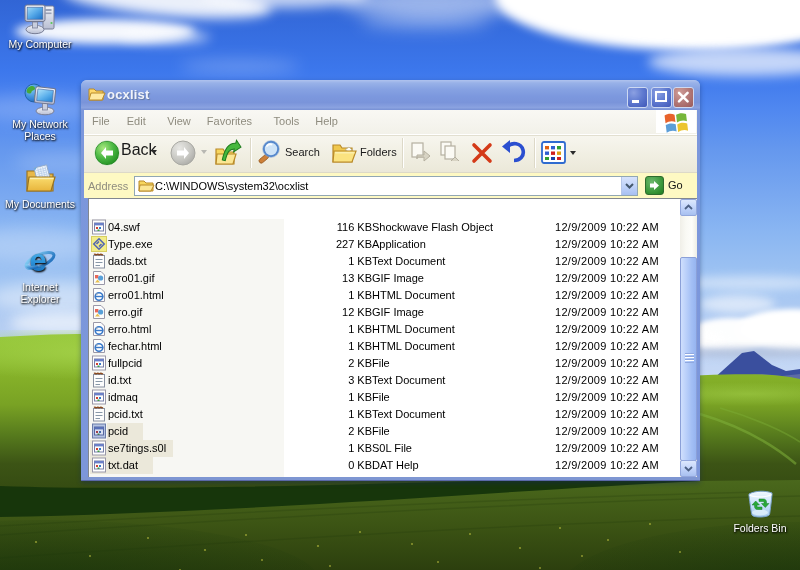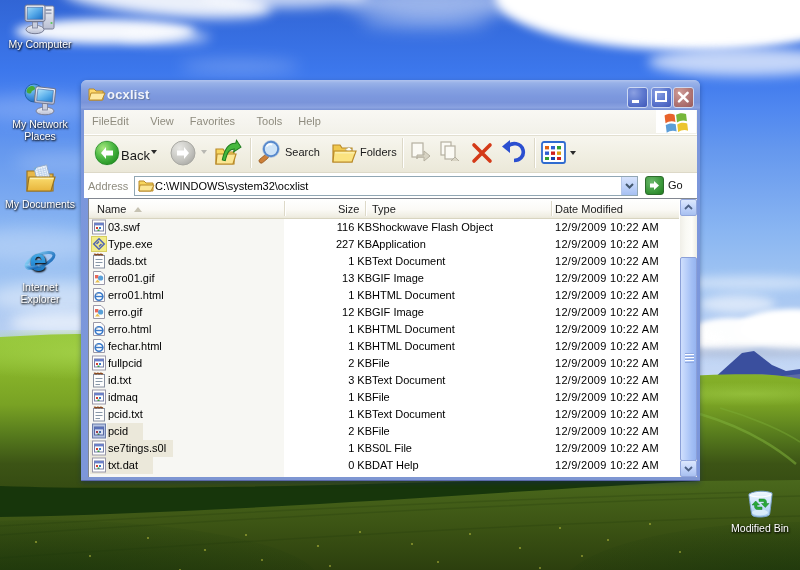--- a/index.html
+++ b/index.html
@@ -25,21 +25,21 @@
 .bblue{background:radial-gradient(circle at 30% 25%,#8ba0e2 0%,#5f7ad0 48%,#4058b8 100%);}
 .bred{background:radial-gradient(circle at 30% 25%,#cf9d99 0%,#b47a78 48%,#9a5a5a 100%);}
 .tbtn svg{left:0;top:0;}
 #chrome{left:3px;top:30px;width:613px;height:88px;background:#f2f0e3;}
 #menubar{left:0;top:0;width:613px;height:24px;background:linear-gradient(180deg,#f9f8f4,#f2f1e9);}
 #menubar span{position:static;display:inline-block;margin-top:5px;color:#8f8c7f;font-size:11px;}
 #logo{right:1px;top:0;width:40px;height:23px;background:#fff;}
 #toolbar{left:0;top:24px;width:613px;height:38px;
  background:linear-gradient(180deg,#f7f6ef 0%,#f0eee1 60%,#ebe8d9 100%);
  border-top:1px solid #fff;box-shadow:0 1px 0 #e2dfd0 inset;}
-#addr{left:0;top:62px;width:613px;height:26px;background:#ffffff;border-top:1px solid #ddd9c8;}
+#addr{left:0;top:62px;width:613px;height:26px;background:#fef9c3;border-top:1px solid #ddd9c8;}
 #addr .lbl{left:4px;top:7px;font-size:11px;color:#8f8c7f;}
 #combo{left:50px;top:3px;width:504px;height:20px;background:#fff;border:1px solid #91a7b4;}
 #combo .path{left:20px;top:3px;font-size:11px;color:#000;}
 #combo .drop{right:0;top:0;width:16px;height:18px;
  background:linear-gradient(180deg,#d7e3fc 0%,#c0d3f9 50%,#a7c0f2 100%);border-left:1px solid #b5c6e8;}
 #gobtn{left:561px;top:3px;width:19px;height:19px;border-radius:3px;
  background:radial-gradient(circle at 35% 30%,#6cb76c 0%,#3f9b3f 55%,#1e7c1e 100%);border:1px solid #2e6b2e;}
 #gotxt{left:584px;top:6px;font-size:11px;color:#111;}
 #list{left:7px;top:118px;width:609px;height:279px;background:#fff;border:1px solid #828790;border-bottom:none;}
 #hdr{left:0;top:0;width:590px;height:20px;
@@ -263,21 +263,21 @@
       </linearGradient>
     </defs>
     <path d="M4,7 C10,3.5 21,3.5 27,6 L27,8 C27,8 25,26 24.5,27.5 C23.5,30.5 8.5,31 7,28 C6.2,26.2 4,9 4,9 Z" fill="url(#bin)" stroke="#7aa2cc" stroke-width="1"></path>
     <path d="M4.5,8 C8,10.5 22,10.5 26.5,7.5" fill="none" stroke="#ffffff" stroke-width="1.2" opacity=".9"></path>
     <ellipse cx="15" cy="25.5" rx="8" ry="3" fill="#ddeefb" opacity=".85"></ellipse>
     <g fill="#28a838" stroke="#1a8028" stroke-width=".5">
       <path d="M14,12 L18.5,12 C20.5,12 21.5,13.5 21.5,15 L21.5,16.5 L24,16.5 L20.3,20.5 L16.5,16.5 L19,16.5 L19,15.2 C19,14.8 18.7,14.5 18.2,14.5 L14,14.5 Z"></path>
       <path d="M17,22.5 L12.5,22.5 C10.5,22.5 9.5,21 9.5,19.5 L9.5,18 L7,18 L10.7,14 L14.5,18 L12,18 L12,19.3 C12,19.7 12.3,20 12.8,20 L17,20 Z"></path>
     </g>
   </svg>
-  <div>Modified Bin</div>
+  <div>Folders Bin</div>
 </div>
 
 <div id="win">
   <div id="title">
     <svg style="left:7px;top:5px" width="18" height="18" viewBox="0 0 18 18">
       <path d="M1,5 L1,15 L15,15 L15,6 L8,6 L6,4 L1,4 Z" fill="#ffd86b" stroke="#b98a28" stroke-width="1"></path>
       <path d="M3,8 L17,8 L14,15 L1,15 Z" fill="#ffe9a2" stroke="#b98a28" stroke-width="1"></path>
     </svg>
     <div class="txt">ocxlist</div>
     <div class="tbtn bblue" style="left:546px">
@@ -291,21 +291,21 @@
         </svg>
     </div>
     <div class="tbtn bred" style="left:592px">
       <svg width="19" height="19" viewBox="0 0 19 19">
           <path d="M5,4.8 L13.6,13.4 M13.6,4.8 L5,13.4" stroke="#fff" stroke-width="2.5" stroke-linecap="round"></path>
         </svg>
     </div>
   </div>
   <div id="chrome">
     <div id="menubar">
-      <span style="margin-left:8px">File</span><span style="">Edit</span>
+      <span style="margin-left:8px">File</span><span style="margin-left:17px">Edit</span>
       <span style="margin-left:17px">View</span><span style="margin-left:16px">Favorites</span>
       <span style="margin-left:17px">Tools</span><span style="margin-left:16px">Help</span>
       <div id="logo">
         <svg style="left:8px;top:1px" width="24" height="22" viewBox="0 0 24 22">
           <g transform="translate(1.5,1.5) rotate(-7 10 10)">
             <path d="M0,1.8 C3,0.2 7,0.4 10,2.2 L10,9.4 C7,7.8 3,7.8 0,9.6 Z" fill="#e8632c"></path>
             <path d="M11.5,2.5 C14.5,0.9 18.5,1.1 21.5,2.9 L21.5,10.1 C18.5,8.5 14.5,8.5 11.5,10.3 Z" fill="#76b73a"></path>
             <path d="M0,11.4 C3,9.8 7,10 10,11.8 L10,19 C7,17.4 3,17.4 0,19.2 Z" fill="#5c9ed8"></path>
             <path d="M11.5,12.1 C14.5,10.5 18.5,10.7 21.5,12.5 L21.5,19.7 C18.5,18.1 14.5,18.1 11.5,19.9 Z" fill="#ecc52f"></path>
           </g>
@@ -319,21 +319,21 @@
           <circle cx="13" cy="13" r="12.6" fill="none" stroke="#e8f2e0" stroke-width="1" opacity=".8"></circle>
         <path d="M12,7 L7,13 L12,19 L12,15.5 L19,15.5 L19,10.5 L12,10.5 Z" fill="#fff"></path>
         <defs>
             <radialGradient id="gbk" cx=".35" cy=".3" r=".8">
           <stop offset="0" stop-color="#a6e77e"></stop>
               <stop offset=".5" stop-color="#4cb944"></stop>
               <stop offset="1" stop-color="#1d8a1d"></stop>
         </radialGradient>
           </defs>
       </svg>
-      <div style="left:37px;top:13px;font-size:13px;color:#1a1a1a;position:absolute">Back</div>
+      <div style="left:37px;top:6px;font-size:16px;color:#1a1a1a;position:absolute">Back</div>
       <div style="left:67px;top:15px;width:0;height:0;border-left:3.5px solid transparent;border-right:3.5px solid transparent;border-top:4px solid #2a2a2a"></div>
 
       <svg style="left:86px;top:5px" width="26" height="26" viewBox="0 0 26 26">
         <circle cx="13" cy="13" r="12" fill="url(#gfw)" stroke="#a8a8a2" stroke-width="1"></circle>
         <path d="M14,7 L19,13 L14,19 L14,15.5 L7,15.5 L7,10.5 L14,10.5 Z" fill="#fff"></path>
         <defs>
             <radialGradient id="gfw" cx=".35" cy=".3" r=".8">
           <stop offset="0" stop-color="#e8e8e4"></stop>
               <stop offset=".6" stop-color="#c7c7c2"></stop>
               <stop offset="1" stop-color="#a8a8a4"></stop>
@@ -420,43 +420,31 @@
       <div id="gobtn">
         <svg width="17" height="17" viewBox="0 0 17 17">
             <path d="M8,4 L13,8.5 L8,13 L8,10.5 L4,10.5 L4,6.5 L8,6.5 Z" fill="#fff"></path>
           </svg>
       </div>
       <div id="gotxt">Go</div>
     </div>
   </div>
   <div id="list">
     <div id="namecol"></div>
-    <div id="hdr">
-      <div class="ht" style="left:8px">Name</div>
-      <svg style="left:44px;top:7px" width="10" height="7" viewBox="0 0 10 7">
-          <path d="M5,1 L9,6 L1,6 Z" fill="#c6c2b2"></path>
-        </svg>
-      <div class="hsep" style="left:195px"></div>
-      <div class="ht" style="left:249px;width:20px;">Size</div>
-      <div class="hsep" style="left:276px"></div>
-      <div class="ht" style="left:283px">Type</div>
-      <div class="hsep" style="left:462px"></div>
-      <div class="ht" style="left:466px">Date Modified</div>
-    </div>
     <div id="rows" style="left:0;top:20px;width:590px;height:258px;">
         <div class="row" style="top:0px">
           <svg width="16" height="16" viewBox="0 0 16 16">
             <rect x="1.5" y="1" width="13" height="14" fill="#fff" stroke="#9a98a8" stroke-width="1"></rect>
             <rect x="3.5" y="4" width="9" height="8" fill="#fdfdfd" stroke="#7880a8" stroke-width="1"></rect>
             <rect x="3.5" y="4" width="9" height="2.4" fill="#6a7fc8"></rect>
             <rect x="5" y="8" width="2" height="2" fill="#d04030"></rect>
             <rect x="8" y="8" width="2" height="2" fill="#3878c8"></rect>
             <rect x="6.5" y="10.5" width="2" height="1.5" fill="#40a040"></rect>
           </svg>
-          <div class="nm">03.swf</div>
+          <div class="nm">04.swf</div>
           <div class="sz">116 KB</div>
           <div class="tp">Shockwave Flash Object</div>
           <div class="dt">12/9/2009 10:22 AM</div>
         </div>
 <div class="row" style="top:17px">
           <svg width="16" height="16" viewBox="0 0 16 16">
             <rect x="0.5" y="0.5" width="15" height="15" fill="#f2ec8a" stroke="#d8cf60" stroke-width="1"></rect>
             <g stroke="#5468b0" stroke-width="1.6" fill="none">
               <path d="M8,2.8 L13.2,8 L8,13.2 L2.8,8 Z"></path>
               <path d="M5.5,8 L8,5.5 M8,10.5 L10.5,8"></path>

